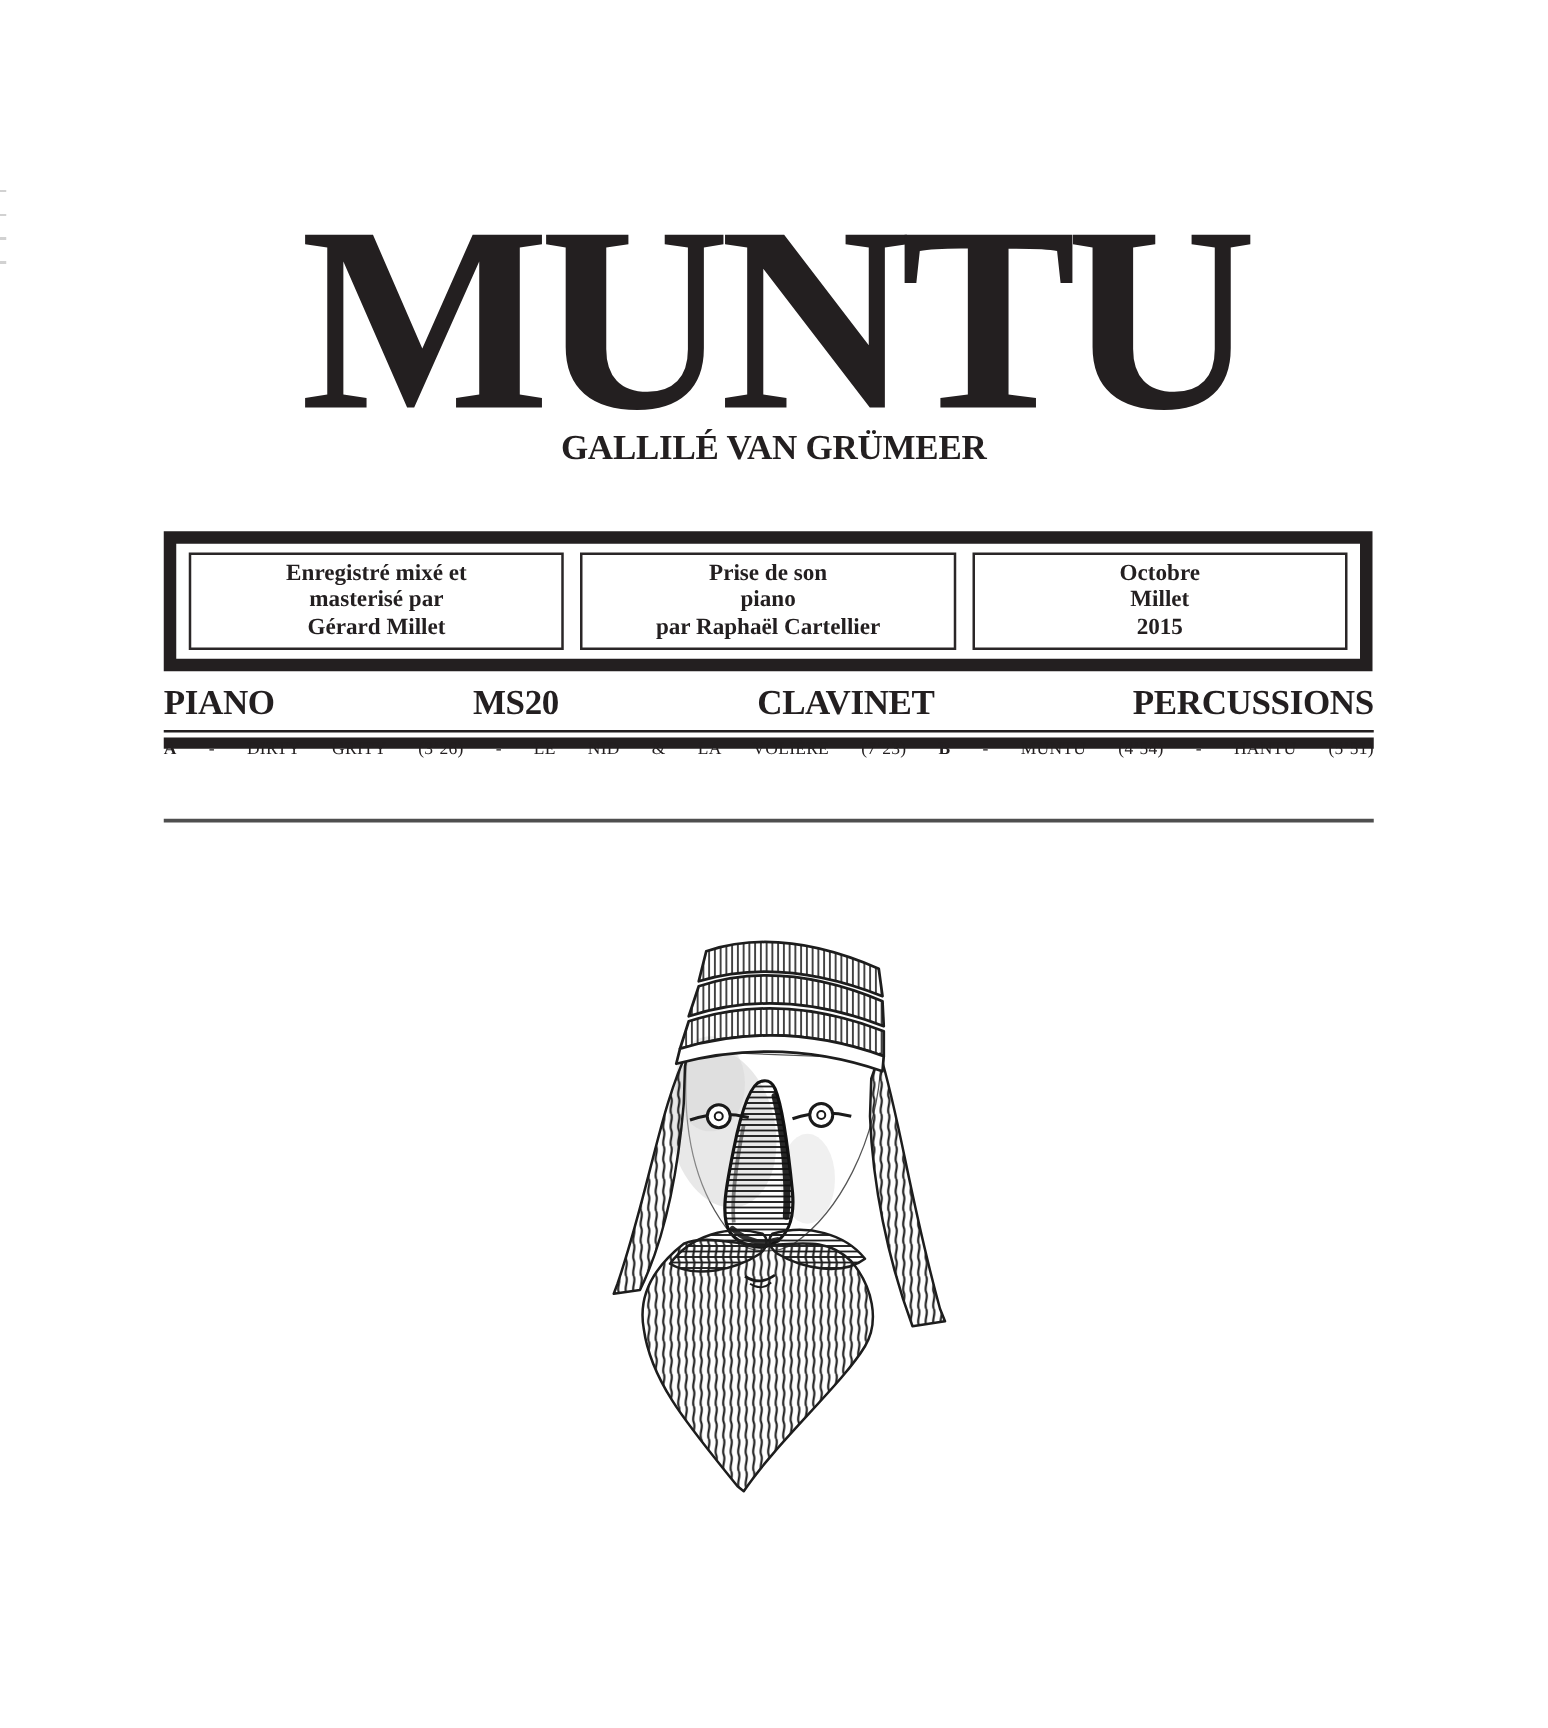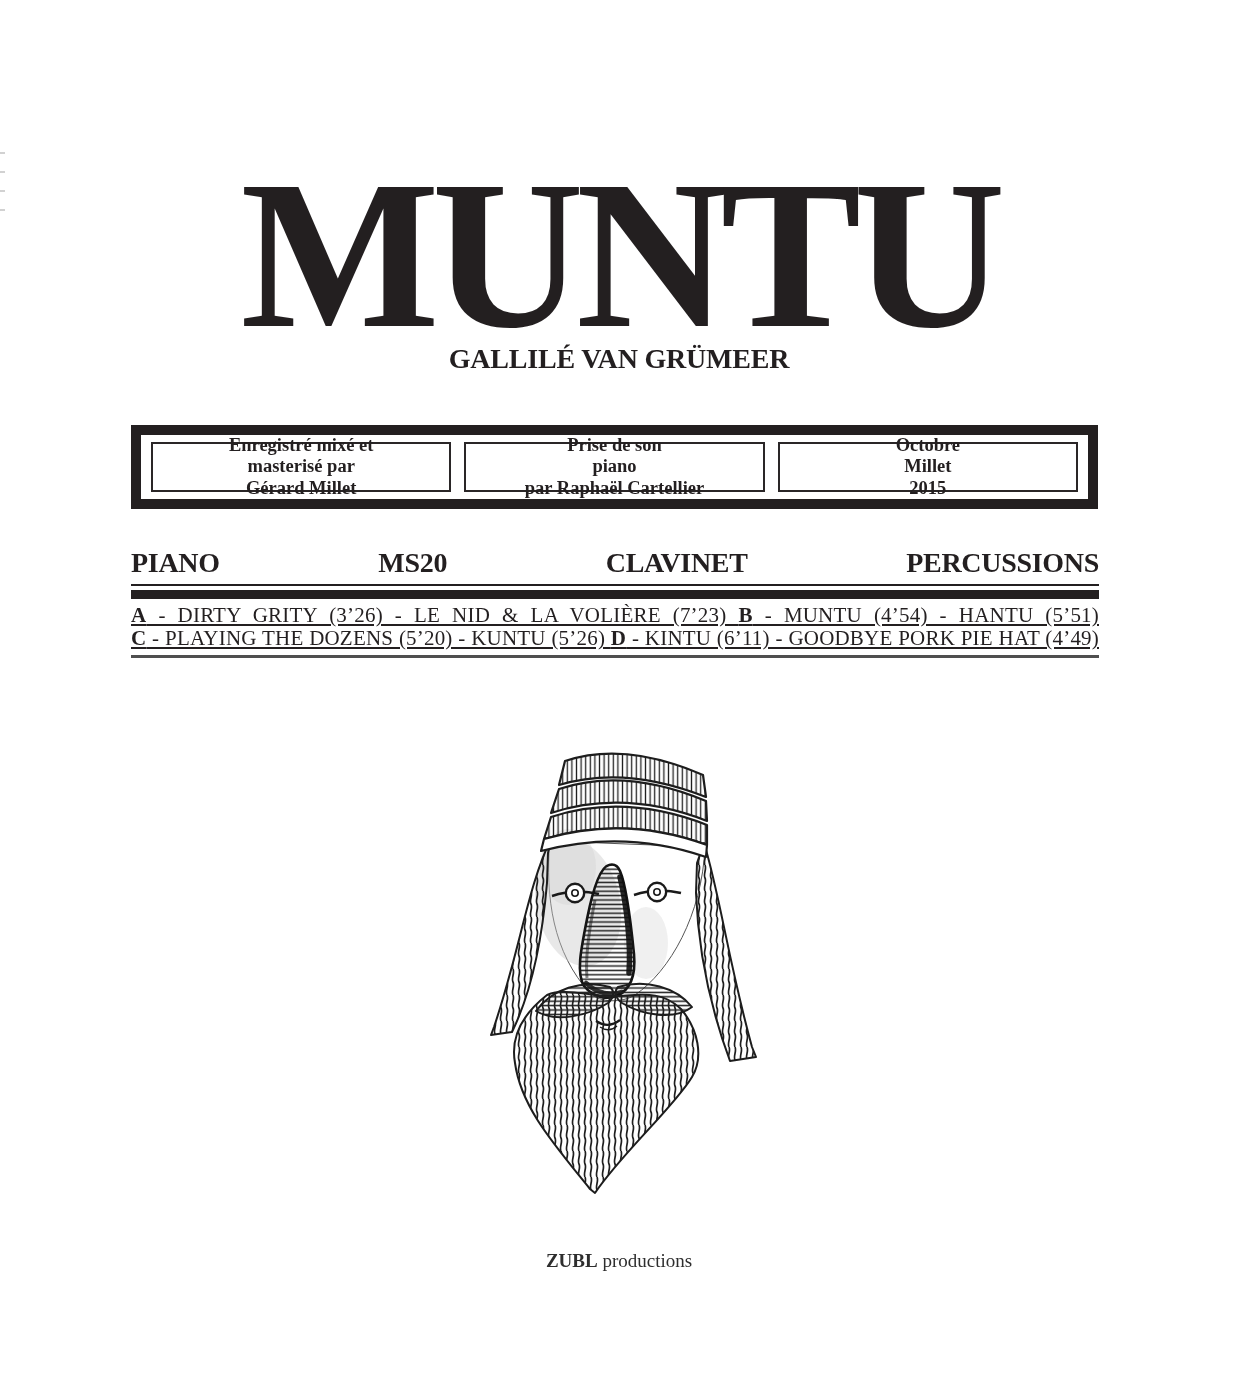--- a/index.html
+++ b/index.html
@@ -15,41 +15,41 @@
   .album-title{
     position:absolute;top:150px;left:0;right:0;text-align:center;
     font-size:211px;line-height:1;font-weight:700;letter-spacing:-8px;
     white-space:nowrap;
   }
   .artist{
     position:absolute;top:343px;left:0;right:0;text-align:center;
     font-size:28px;font-weight:bold;letter-spacing:-0.2px;
   }
   .credits{
-    position:absolute;top:425px;left:131px;width:967px;height:84px;
+    position:absolute;top:425px;left:131px;width:967px;height:112px;
     box-sizing:border-box;border:10px solid #231f20;
     display:flex;gap:13px;padding:7px 10px;align-items:stretch;
   }
   .credit-box{
     flex:1 1 0;border:2px solid #2a2627;box-sizing:border-box;
     display:flex;flex-direction:column;justify-content:center;align-items:center;
     font-weight:bold;font-size:18.5px;line-height:21.5px;text-align:center;
   }
   .instruments{
     position:absolute;top:547px;left:131px;width:968px;
     display:flex;justify-content:space-between;align-items:baseline;
     font-weight:bold;font-size:28px;letter-spacing:-0.3px;white-space:nowrap;
   }
   .rule{position:absolute;left:131px;width:968px;background:#231f20;}
   .rule-thin{top:584px;height:2px;}
   .rule-thick{top:590px;height:9px;}
   .rule-gray{top:655px;height:3px;background:#4f4f4f;}
   .tracklist{
-    position:absolute;top:604px;left:131px;width:968px;
-    font-size:21px;line-height:23px;letter-spacing:0.2px;text-decoration:underline;
+    position:absolute;top:588px;left:131px;width:968px;
+    font-size:14px;line-height:23px;letter-spacing:0.2px;
   }
   .track-line{text-align:justify;text-align-last:justify;}
   .seg-b{font-weight:bold;}
   .illustration{position:absolute;left:450px;top:735px;}
   .footer{
     position:absolute;top:1250px;left:0;right:0;text-align:center;
     font-size:19px;color:#2e2e2e;
   }
   .footer .brand{font-weight:bold;}
 </style>
@@ -87,21 +87,20 @@
     <span>MS20</span>
     <span>CLAVINET</span>
     <span>PERCUSSIONS</span>
   </div>
 
   <div class="rule rule-thin"></div>
   <div class="rule rule-thick"></div>
 
   <div class="tracklist">
     <div class="track-line"><span class="seg-b">A</span><span> - DIRTY GRITY (3’26) - LE NID &amp; LA VOLIÈRE (7’23) </span><span class="seg-b">B</span><span> - MUNTU (4’54) - HANTU (5’51)</span></div>
-    <div class="track-line"><span class="seg-b">C</span><span> - PLAYING THE DOZENS (5’20) - KUNTU (5’26) </span><span class="seg-b">D</span><span> - KINTU (6’11) - GOODBYE PORK PIE HAT (4’49)</span></div>
   </div>
 
   <div class="rule rule-gray"></div>
 
   <svg class="illustration" width="330" height="470" viewBox="0 0 330 470" aria-hidden="true">
     <defs>
       <pattern id="pv" patternUnits="userSpaceOnUse" width="6" height="26">
         <path d="M3,0 C5,4 1,9 3,13 C5,17 1,22 3,26" fill="none" stroke="#1f1f1f" stroke-width="1.7"></path>
       </pattern>
       <pattern id="ph" patternUnits="userSpaceOnUse" width="8" height="4.4">
@@ -152,19 +151,14 @@
       <path d="M160,252 C132,244 102,254 86,276 C106,288 138,281 158,268 C164,263 165,256 160,252 Z" fill="url(#ph)"></path>
       <path d="M168,252 C196,244 226,252 242,272 C224,286 192,280 172,268 C165,263 164,256 168,252 Z" fill="url(#ph)"></path>
     </g>
 
     <g stroke="#1a1a1a" fill="none">
       <path d="M146,286 Q158,294 170,285" stroke-width="2.2"></path>
       <path d="M150,292 Q159,298 167,291" stroke-width="1.4"></path>
     </g>
   </svg>
 
-  <div class="footer">
-    <span class="brand">ZUBL</span>
-    <span> </span>
-    <span>productions</span>
-  </div>
 
 </div>
 
 </body></html>

